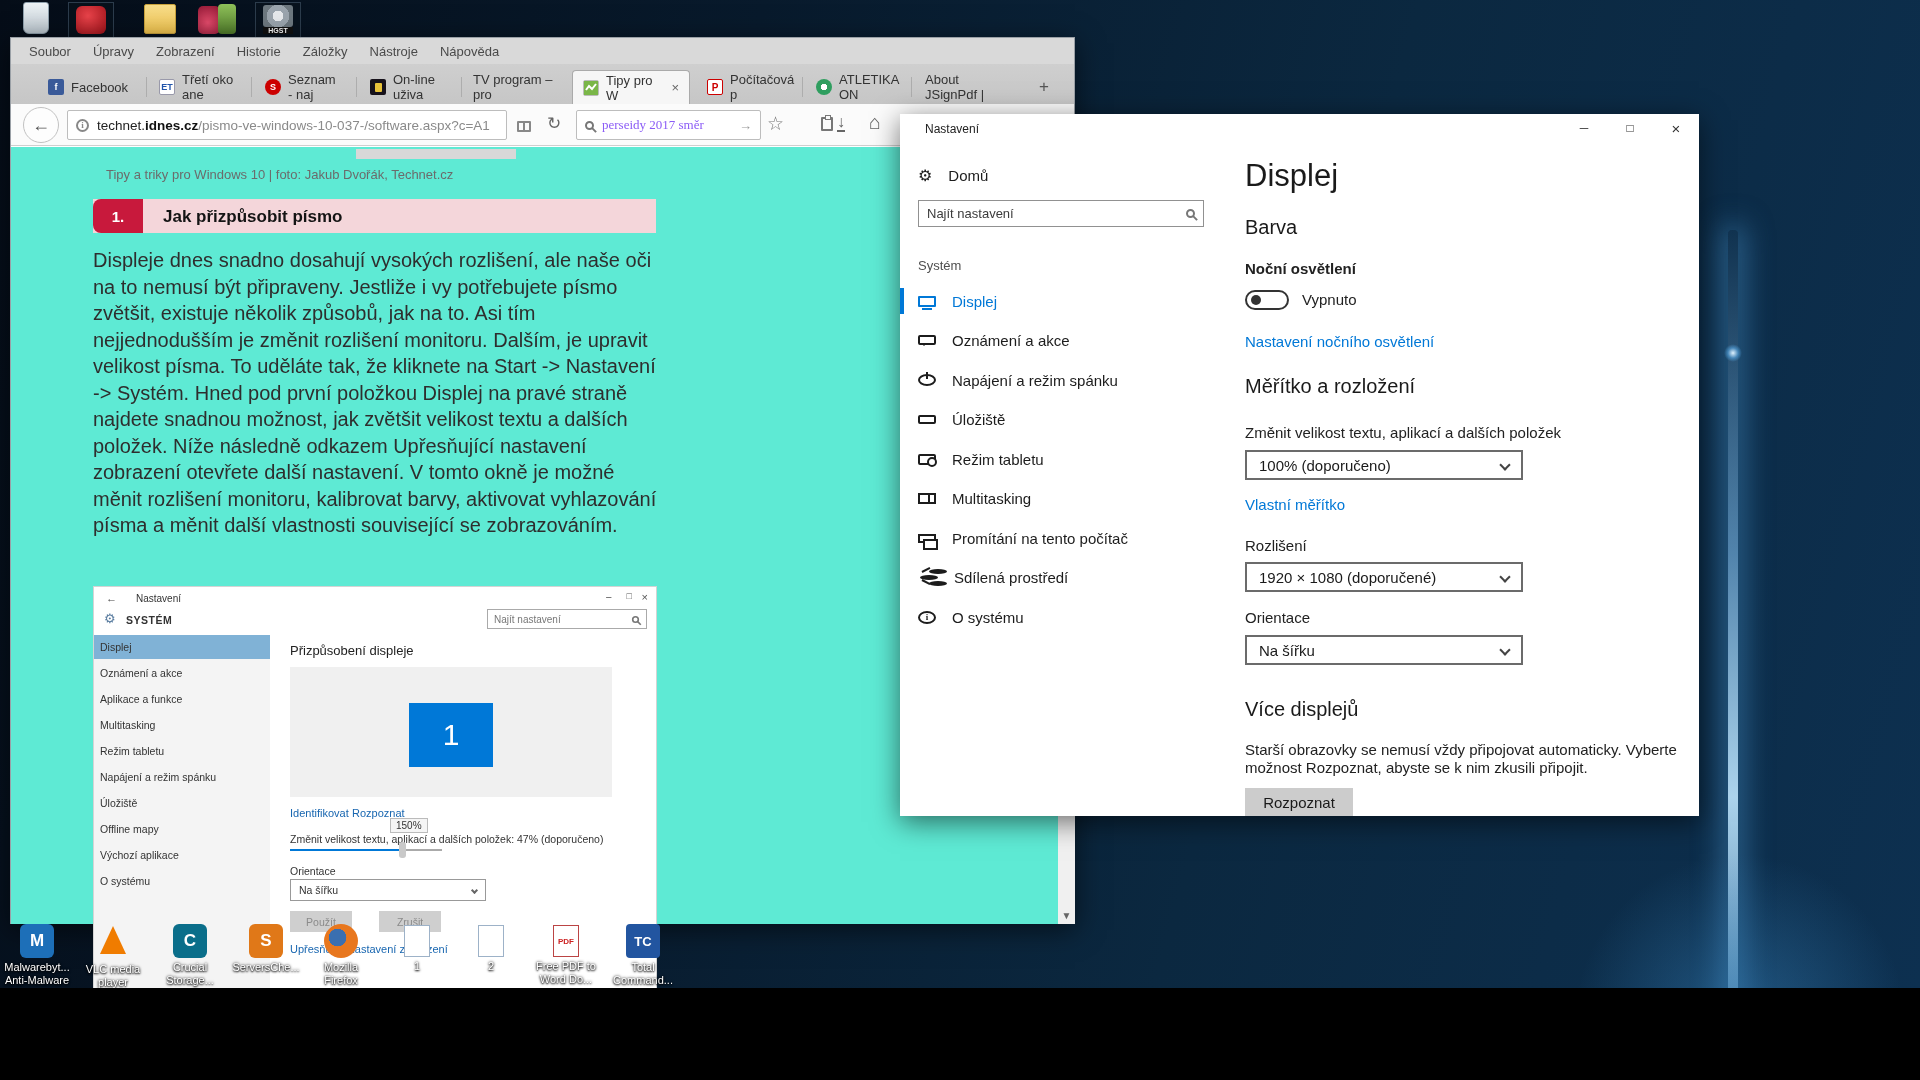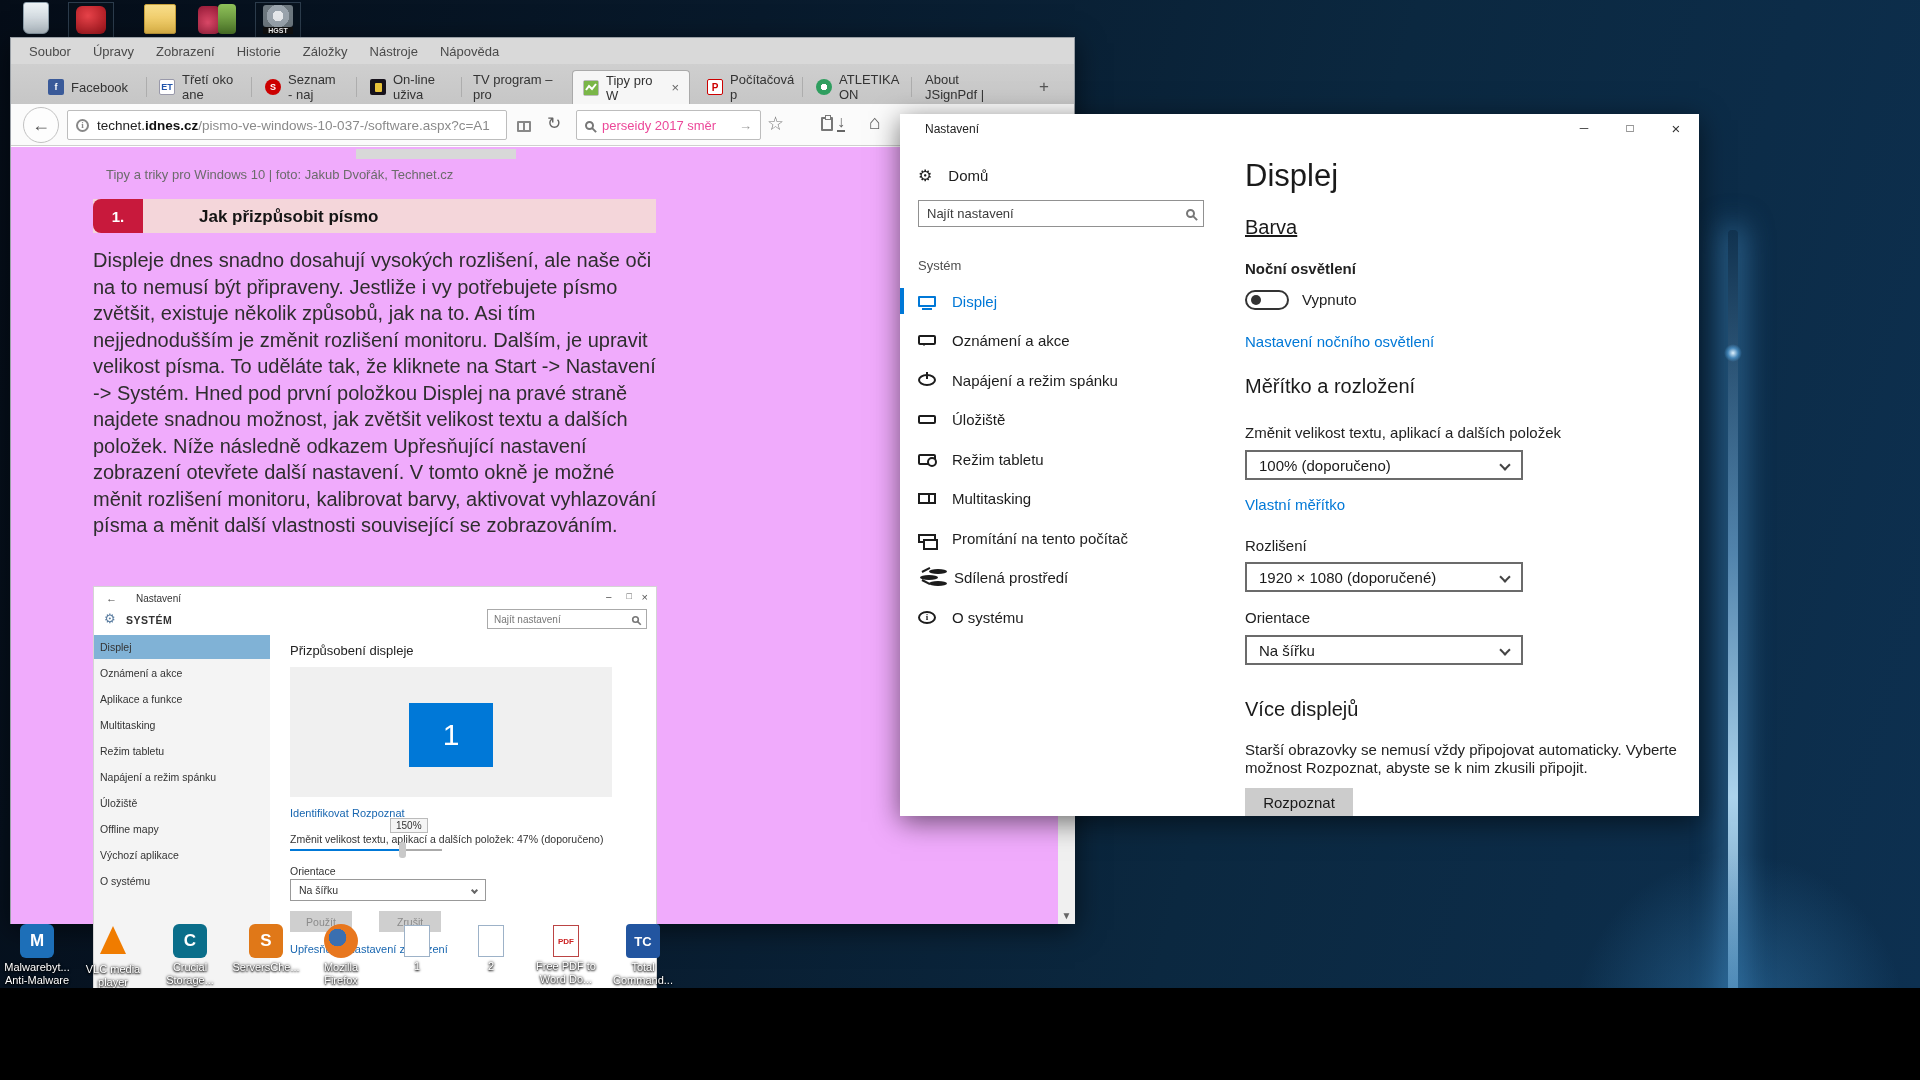--- a/index.html
+++ b/index.html
@@ -85,21 +85,21 @@
   .tabstrip{left:0;top:26px;width:100%;height:40px;background:linear-gradient(#cfcfcf,#c6c6c6);}
   .tab{position:absolute;top:6px;height:34px;display:flex;align-items:center;gap:7px;padding:0 10px;font-size:13px;color:#333;}
   .tab.active{background:#f6f6f6;border-radius:4px 4px 0 0;border:1px solid #aaa;border-bottom:none;}
   .tabsep{position:absolute;top:13px;width:1px;height:20px;background:#adadad;}
   .fav{width:16px;height:16px;border-radius:2px;display:inline-flex;align-items:center;justify-content:center;
     color:#fff;font-size:9px;font-weight:bold;flex:0 0 16px;}
   .navbar{left:0;top:66px;width:100%;height:42px;background:#fbfbfb;border-bottom:1px solid #cfcfcf;}
   .field{position:absolute;top:6px;height:30px;background:#fff;border:1px solid #bdbdbd;border-radius:2px;display:flex;align-items:center;}
   .backbtn{position:absolute;left:12px;top:3px;width:36px;height:36px;border:1px solid #c2c2c2;border-radius:50%;background:#fdfdfd;
     display:flex;align-items:center;justify-content:center;font-size:18px;color:#555;}
-  .pagearea{left:0;top:109px;width:1047px;height:777px;background:#f0abfc;}
+  .pagearea{left:0;top:109px;width:1047px;height:777px;background:#5eead4;}
   .scrollbar{left:1047px;top:109px;width:17px;height:777px;background:#f0f0f0;}
   .scroll-thumb{left:2px;top:20px;width:13px;height:230px;background:#c9c9c9;position:absolute;}
   .scroll-arrow{position:absolute;left:0;width:17px;height:17px;color:#666;font-size:10px;display:flex;align-items:center;justify-content:center;}
 
   
   .caption{font-size:13px;color:#6b6b6b;}
   .banner{background:#f4d6da;}
   .badge{background:#c8193c;color:#fff;font-weight:bold;font-size:15px;border-radius:8px 0 0 8px;
     display:flex;align-items:center;justify-content:center;}
   .a-heading{font-size:17px;font-weight:bold;color:#141414;}
@@ -231,36 +231,36 @@
     <div class="abs navbar">
       <div class="backbtn">←</div>
       <div class="field" style="left:56px;width:440px;padding:0 8px;gap:8px;">
         <span class="info-ic" style="color:#888;">i</span>
         <span style="font-size:13.5px;white-space:nowrap;overflow:hidden;"><span style="color:#222;">technet.</span><span style="color:#111;font-weight:bold;">idnes.cz</span><span style="color:#8a8a8a;">/pismo-ve-windows-10-037-/software.aspx?c=A1</span></span>
       </div>
       <span class="abs book-ic" style="left:506px;top:14px;"></span>
       <span class="abs" style="left:536px;top:9px;font-size:17px;color:#666;">↻</span>
       <div class="field" style="left:565px;width:185px;padding:0 8px;gap:8px;">
         <span class="mag"></span>
-        <span style="font-size:13px;color:#ec4899;white-space:nowrap;">perseidy 2017 směr</span>
+        <span style="font-size:13px;color:#8b5cf6;white-space:nowrap;font-family:Liberation Serif, serif;">perseidy 2017 směr</span>
         <span style="color:#999;font-size:13px;margin-left:auto;">→</span>
       </div>
       <span class="abs" style="left:756px;top:8px;font-size:19px;color:#777;">☆</span>
       <span class="abs clip-ic" style="left:792px;top:13px;"></span>
       <span class="abs" style="left:826px;top:9px;font-size:16px;color:#666;border-bottom:2px solid #666;line-height:17px;">↓</span>
       <span class="abs" style="left:858px;top:7px;font-size:20px;color:#666;">⌂</span>
     </div>
 
     <div class="abs pagearea">
       <div class="abs" style="left:345px;top:2px;width:160px;height:10px;background:#d8d8d8;"></div>
       <div class="abs caption" style="left:95px;top:20px;">Tipy a triky pro Windows 10 | foto: Jakub Dvořák, Technet.cz</div>
 
       <div class="abs banner" style="left:82px;top:52px;width:563px;height:34px;">
         <div class="abs badge" style="left:0;top:0;width:50px;height:34px;">1.</div>
-        <div class="abs a-heading" style="left:70px;top:8px;margin-left:36px;">Jak přizpůsobit písmo</div>
+        <div class="abs a-heading" style="left:70px;top:8px;">Jak přizpůsobit písmo</div>
       </div>
 
       <div class="abs a-body" style="left:82px;top:100px;">Displeje dnes snadno dosahují vysokých rozlišení, ale naše oči na to nemusí být připraveny. Jestliže i vy potřebujete písmo zvětšit, existuje několik způsobů, jak na to. Asi tím nejjednodušším je změnit rozlišení monitoru. Dalším, je upravit velikost písma. To uděláte tak, že kliknete na Start -&gt; Nastavení -&gt; Systém. Hned pod první položkou Displej na pravé straně najdete snadnou možnost, jak zvětšit velikost textu a dalších položek. Níže následně odkazem Upřesňující nastavení zobrazení otevřete další nastavení. V tomto okně je možné měnit rozlišení monitoru, kalibrovat barvy, aktivovat vyhlazování písma a měnit další vlastnosti související se zobrazováním.</div>
 
       <div class="abs emb">
 
         <span class="abs" style="left:12px;top:5px;color:#444;">←</span>
         <span class="abs" style="left:42px;top:6px;font-size:10px;color:#333;">Nastavení</span>
         <span class="abs" style="right:44px;top:4px;color:#555;">−</span>
         <span class="abs" style="right:24px;top:4px;color:#555;font-size:9px;">□</span>
@@ -365,21 +365,21 @@
   <div class="set-nav-item" style="top:558px;z-index:5;">
     <span class="ic share-ic"></span>
     <span>Sdílená prostředí</span>
   </div>
   <div class="set-nav-item" style="top:598px;z-index:5;">
     <span class="ic info-ic">i</span>
     <span>O systému</span>
   </div>
 
   <div class="abs set-h1" style="left:1245px;top:158px;z-index:5;">Displej</div>
-  <div class="abs set-h2" style="left:1245px;top:216px;z-index:5;text-decoration:underline;">Barva</div>
+  <div class="abs set-h2" style="left:1245px;top:216px;z-index:5;">Barva</div>
   <div class="abs set-label" style="left:1245px;top:260px;z-index:5;font-weight:bold;">Noční osvětlení</div>
   <div class="toggle" style="top:290px;z-index:5;">
       <span class="knob"></span>
     </div>
   <div class="abs set-label" style="left:1302px;top:291px;z-index:5;">Vypnuto</div>
   <div class="abs set-link" style="left:1245px;top:333px;z-index:5;color:#0078d7;">Nastavení nočního osvětlení</div>
   <div class="abs set-h2" style="left:1245px;top:375px;z-index:5;">Měřítko a rozložení</div>
   <div class="abs set-label" style="left:1245px;top:424px;z-index:5;">Změnit velikost textu, aplikací a dalších položek</div>
   <div class="combo" style="top:450px;z-index:5;">
     <span>100% (doporučeno)</span>

